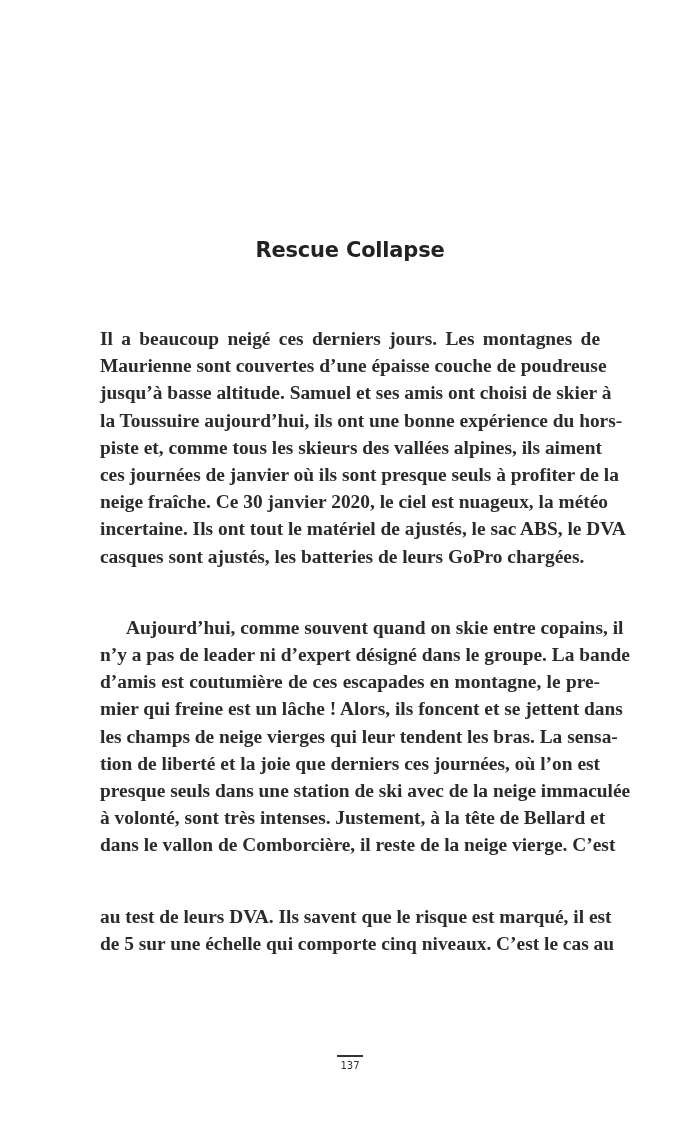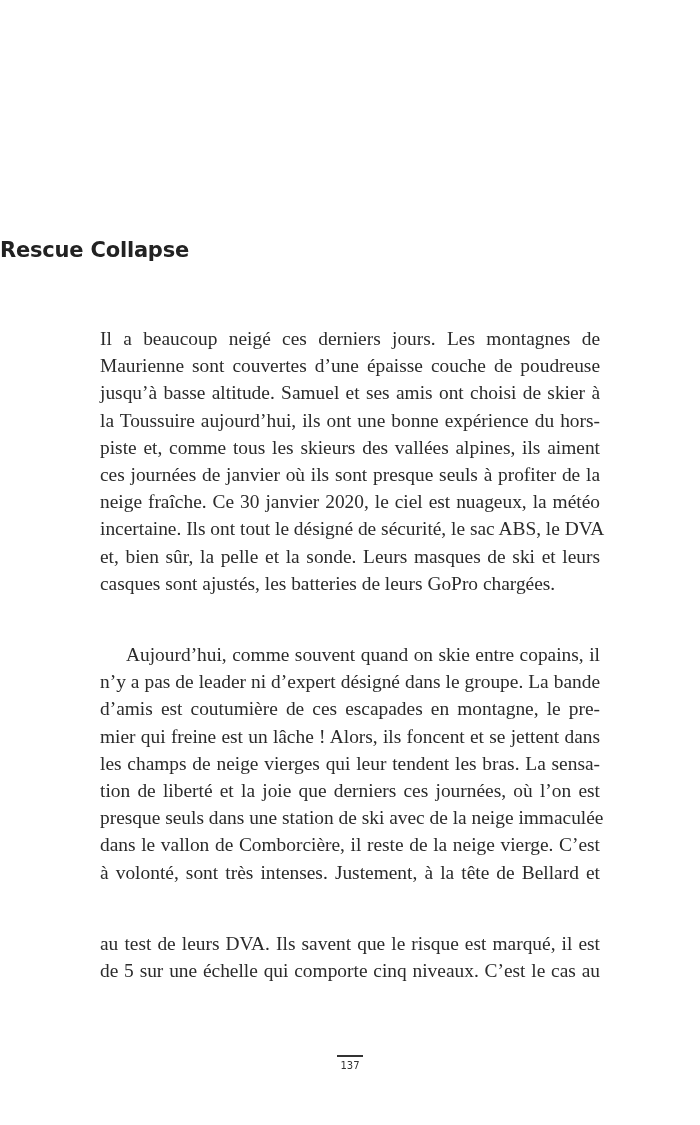--- a/index.html
+++ b/index.html
@@ -18,21 +18,21 @@
       position: absolute;
       left: 0; top: 0;
       width: 700px;
       height: 1125px;
     }
     .chapter-title {
       position: absolute;
       left: 0;
       width: 700px;
       top: 238px;
-      text-align: left;
+      text-align: center;
       font-family: "DejaVu Sans", sans-serif;
       font-weight: bold;
       font-size: 21px;
       letter-spacing: -0.2px;
       color: #222222;
       margin: 0;
     }
     .body-text {
       position: absolute;
       left: 100px;
@@ -40,20 +40,21 @@
       top: 325px;
       font-family: "Liberation Serif", serif;
       font-size: 19.4px;
       line-height: 27.2px;
       color: #2b2b2b;
     }
     .para {
       margin: 0;
       text-align: justify;
       hyphens: manual;
+      font-weight: bold;
     }
     .para + .para {
       margin-top: 44px;
     }
     .line {
       display: block;
       text-align: justify;
       text-align-last: justify;
       white-space: nowrap;
     }
@@ -90,35 +91,34 @@
 
   <div class="body-text">
     <p class="para">
       <span class="line">Il a beaucoup neigé ces derniers jours. Les montagnes de</span>
       <span class="line">Maurienne sont couvertes d’une épaisse couche de poudreuse</span>
       <span class="line">jusqu’à basse altitude. Samuel et ses amis ont choisi de skier à</span>
       <span class="line">la Toussuire aujourd’hui, ils ont une bonne expérience du hors-</span>
       <span class="line">piste et, comme tous les skieurs des vallées alpines, ils aiment</span>
       <span class="line">ces journées de janvier où ils sont presque seuls à profiter de la</span>
       <span class="line">neige fraîche. Ce 30 janvier 2020, le ciel est nuageux, la météo</span>
-      <span class="line">incertaine. Ils ont tout le désigné de sécurité, le sac ABS, le DVA</span>
-      <span class="line">et, bien sûr, la pelle et la sonde. Leurs masques de ski et leurs</span>
+      <span class="line">incertaine. Ils ont tout le matériel de ajustés, le sac ABS, le DVA</span>
       <span class="line last">casques sont ajustés, les batteries de leurs GoPro chargées.</span>
     </p>
 
     <p class="para">
       <span class="line indent">Aujourd’hui, comme souvent quand on skie entre copains, il</span>
       <span class="line">n’y a pas de leader ni d’expert désigné dans le groupe. La bande</span>
       <span class="line">d’amis est coutumière de ces escapades en montagne, le pre-</span>
       <span class="line">mier qui freine est un lâche ! Alors, ils foncent et se jettent dans</span>
       <span class="line">les champs de neige vierges qui leur tendent les bras. La sensa-</span>
       <span class="line">tion de liberté et la joie que derniers ces journées, où l’on est</span>
       <span class="line">presque seuls dans une station de ski avec de la neige immaculée</span>
+      <span class="line">à volonté, sont très intenses. Justement, à la tête de Bellard et</span>
       <span class="line">dans le vallon de Comborcière, il reste de la neige vierge. C’est</span>
-      <span class="line">à volonté, sont très intenses. Justement, à la tête de Bellard et</span>
     </p>
 
     <p class="para">
       <span class="line">au test de leurs DVA. Ils savent que le risque est marqué, il est</span>
       <span class="line">de 5 sur une échelle qui comporte cinq niveaux. C’est le cas au</span>
     </p>
   </div>
 
   <div class="folio-rule"></div>
   <div class="folio">137</div>

